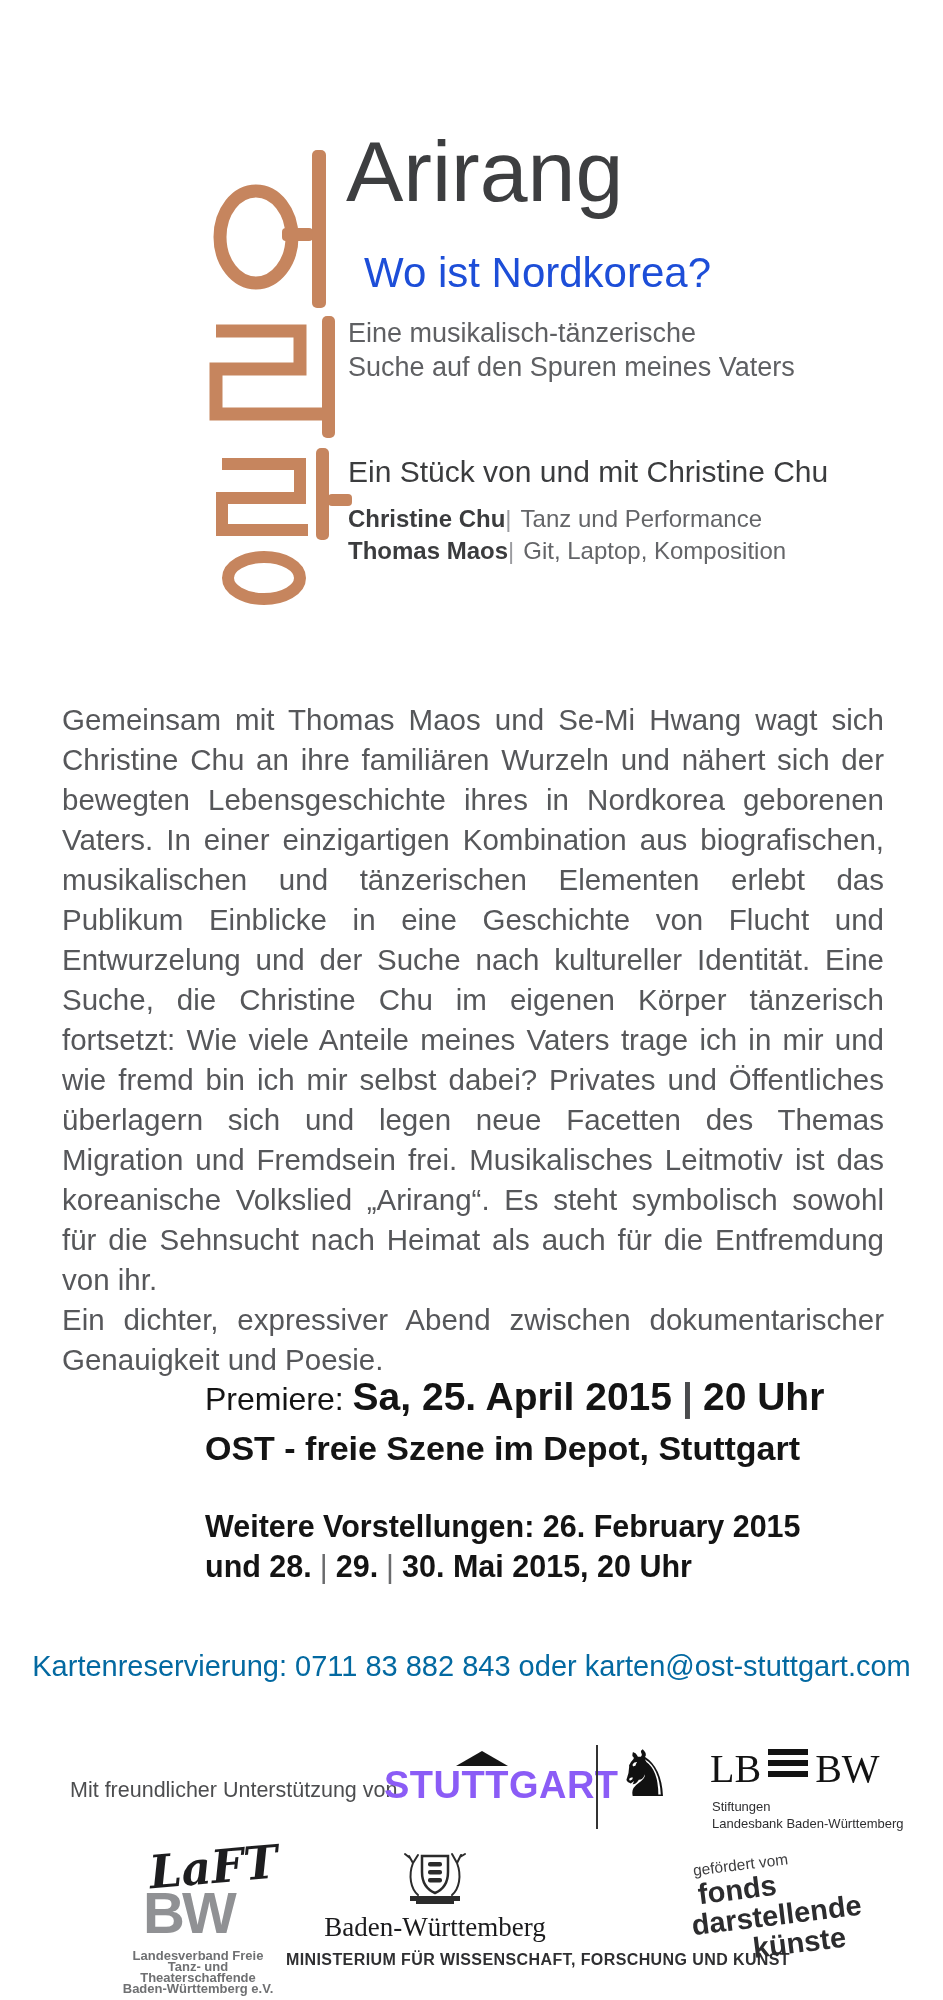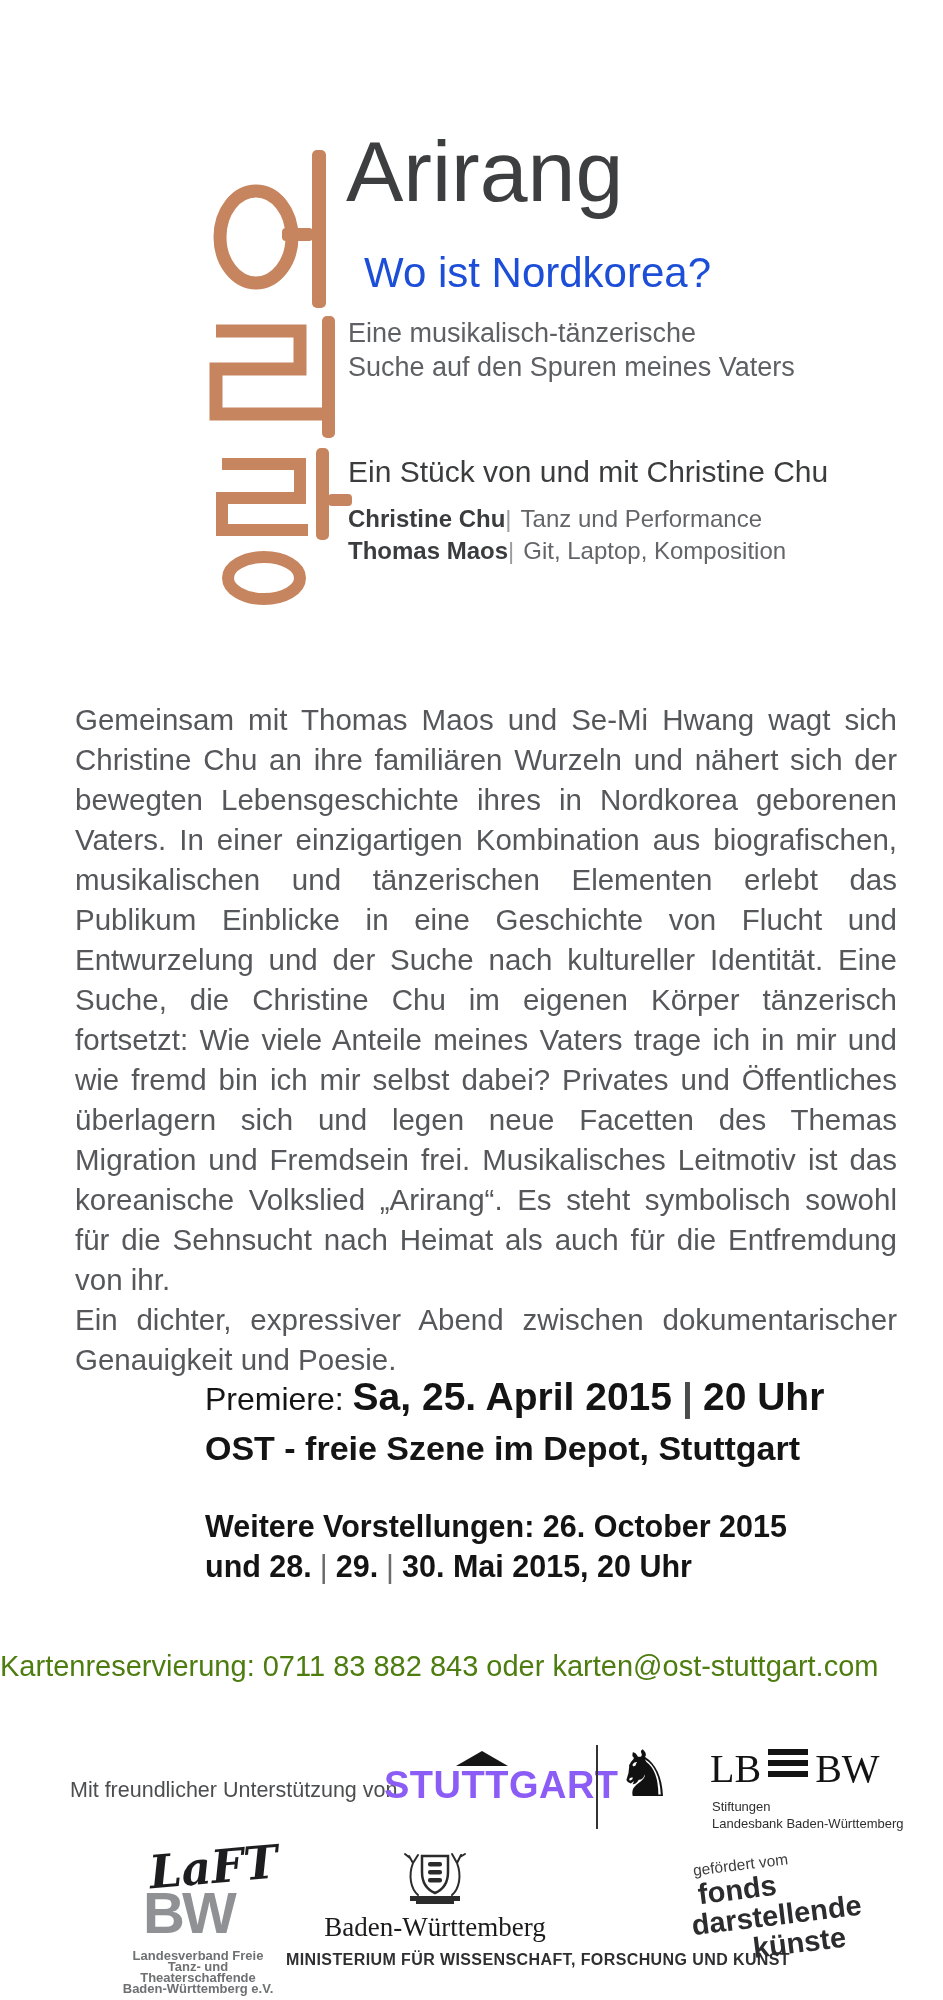--- a/index.html
+++ b/index.html
@@ -13,34 +13,34 @@
   .page-sub{position:absolute;left:348px;top:252px;font-size:42px;line-height:1;color:#1d4ed8;margin-left:16px;}
   .tagline{position:absolute;left:348px;top:316px;font-size:27px;line-height:34px;color:#5f6063;}
   .piece{position:absolute;left:348px;top:455px;font-size:30px;color:#3b3c3e;}
   .credits{position:absolute;left:348px;top:503px;font-size:24px;line-height:32px;}
   .credit-name{display:inline-block;min-width:148px;font-weight:700;color:#3b3c3e;}
   .credit-sep{color:#9b9ca0;font-weight:400;padding-right:9px;}
   .credit-role{color:#646568;}
 
   
   .bodytext{position:absolute;left:62px;top:700px;width:822px;font-size:29.5px;
-            line-height:40px;color:#56575a;text-align:justify;margin-left:13px;}
+            line-height:40px;color:#56575a;text-align:justify;}
   .bodytext p{margin:0;}
 
   
   .event{position:absolute;left:205px;top:1375px;color:#141414;}
   .premiere-line{font-size:32px;}
   .premiere-line b{font-size:39px;font-weight:700;}
   .thin-sep{font-weight:400;color:#4a4b4d;padding:0 10px;}
   .venue{font-size:34px;font-weight:700;margin-top:10px;}
   .more{margin-top:38px;font-size:30.5px;font-weight:700;line-height:40px;}
   .more .thin-sep{padding:0 8px;color:#6a6b6d;}
 
-  .tickets{position:absolute;left:0;top:1650px;width:943px;text-align:left;
-           font-size:29px;color:#4d7c0f;}
+  .tickets{position:absolute;left:0;top:1650px;width:943px;text-align:center;
+           font-size:29px;color:#0369a1;}
 
   
   .support-label{position:absolute;left:70px;top:1778px;font-size:21.5px;color:#4c4d4f;}
   .stuttgart{position:absolute;left:384px;top:1764px;font-size:38px;font-weight:700;
              letter-spacing:.5px;color:#8b5cf6;}
   .stuttgart .roof{position:absolute;left:72px;top:-13px;width:0;height:0;
                    border-left:26px solid transparent;border-right:26px solid transparent;
                    border-bottom:15px solid #161616;}
   .divider{position:absolute;left:596px;top:1745px;width:2px;height:84px;background:#333;}
   .horse{position:absolute;left:616px;top:1742px;font-size:64px;line-height:1;color:#111;
@@ -117,21 +117,21 @@
   <p>Ein dichter, expressiver Abend zwischen dokumentarischer Genauigkeit und Poesie.</p>
 </div>
 
 <div class="event">
   <div class="premiere-line">
     <span>Premiere:</span>
     <b>Sa, 25. April 2015</b><b class="thin-sep">|</b><b>20 Uhr</b>
   </div>
   <div class="venue">OST - freie Szene im Depot, Stuttgart</div>
   <div class="more">
-    <div>Weitere Vorstellungen: 26. October 2015</div>
+    <div>Weitere Vorstellungen: 26. February 2015</div>
     <div>
       <span>und 28.</span><span class="thin-sep">|</span><span>29.</span><span class="thin-sep">|</span><span>30. Mai 2015, 20 Uhr</span>
     </div>
   </div>
 </div>
 
 <div class="tickets">Kartenreservierung: 0711 83 882 843 oder karten@ost-stuttgart.com</div>
 
 <div class="support-label">Mit freundlicher Unterstützung von:</div>
 

